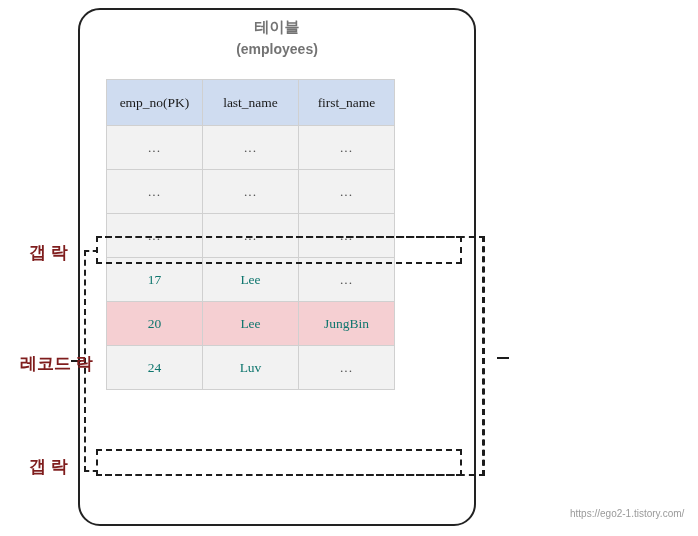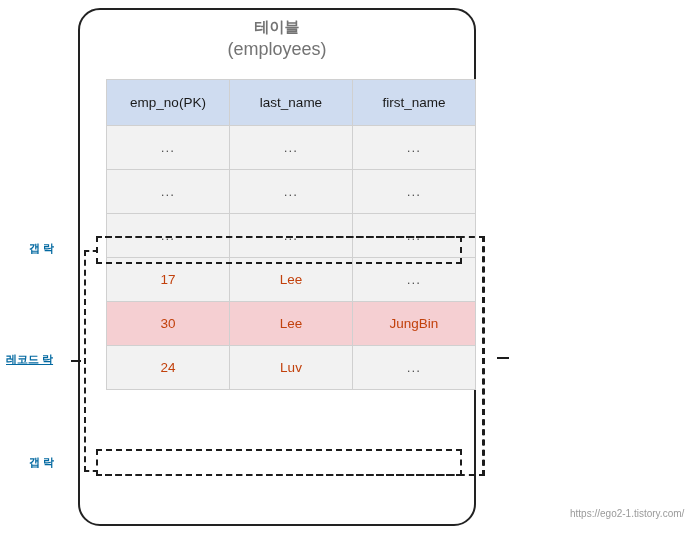--- a/index.html
+++ b/index.html
@@ -41,40 +41,41 @@
     top: 16px;
     width: 398px;
     text-align: center;
     font-size: 15px;
     font-weight: bold;
     color: #737373;
     line-height: 22px;
   }
   .table-title .sub {
     display: block;
-    font-size: 18px;
-    font-weight: normal;
+    font-size: 14px;
+    font-weight: bold;
   }
 
   
   .grid {
     position: absolute;
     left: 106px;
     top: 79px;
-    width: 370px;
+    width: 289px;
     border-collapse: collapse;
     table-layout: fixed;
+    font-family: Liberation Serif, serif;
   }
   .grid td, .grid th {
     border: 1px solid #d0d0d0;
     height: 43px;
     text-align: center;
     vertical-align: middle;
     font-size: 13.5px;
-    color: #c2410c;
+    color: #0f766e;
     background: #f2f2f2;
     padding: 0;
     font-weight: normal;
   }
   .grid th {
     background: #cfdcf0;
     height: 45px;
     font-size: 13.5px;
     color: #1a1a1a;
   }
@@ -130,28 +131,28 @@
     left: 84px;
     top: 470px;
     width: 14px;
     height: 0;
     border-top: 2.5px dashed #1c1c1c;
   }
 
   
   .annot-label {
     position: absolute;
-    font-size: 11px;
+    font-size: 17px;
     font-weight: bold;
-    color: #0369a1;
+    color: #7f1d1d;
     white-space: nowrap;
   }
   #label-gap-top    { left: 29px;  top: 241px; }
   #label-gap-bottom { left: 29px;  top: 455px; }
-  #label-record     { left: 6px;   top: 352px; text-decoration: underline; }
+  #label-record     { left: 20px;   top: 352px; }
   #label-nextkey    { left: 519px; top: 349px; }
 
   .dash-connector {
     position: absolute;
     border-top: 2px dashed #1c1c1c;
     height: 0;
   }
   #dash-record { left: 71px; top: 360px; width: 10px; }
   #dash-next   { left: 497px; top: 357px; width: 12px; }
 
@@ -200,21 +201,21 @@
         <td class="blank">...</td>
         <td class="blank">...</td>
         <td class="blank">...</td>
       </tr>
       <tr>
         <td>17</td>
         <td>Lee</td>
         <td class="blank">...</td>
       </tr>
       <tr class="highlight">
-        <td>30</td>
+        <td>20</td>
         <td>Lee</td>
         <td>JungBin</td>
       </tr>
       <tr>
         <td>24</td>
         <td>Luv</td>
         <td class="blank">...</td>
       </tr>
     </tbody>
   </table>

